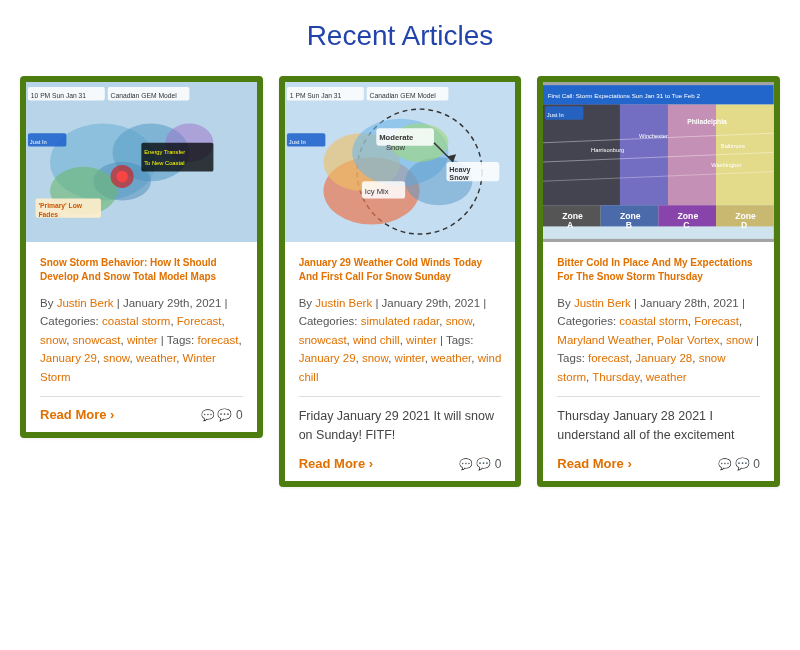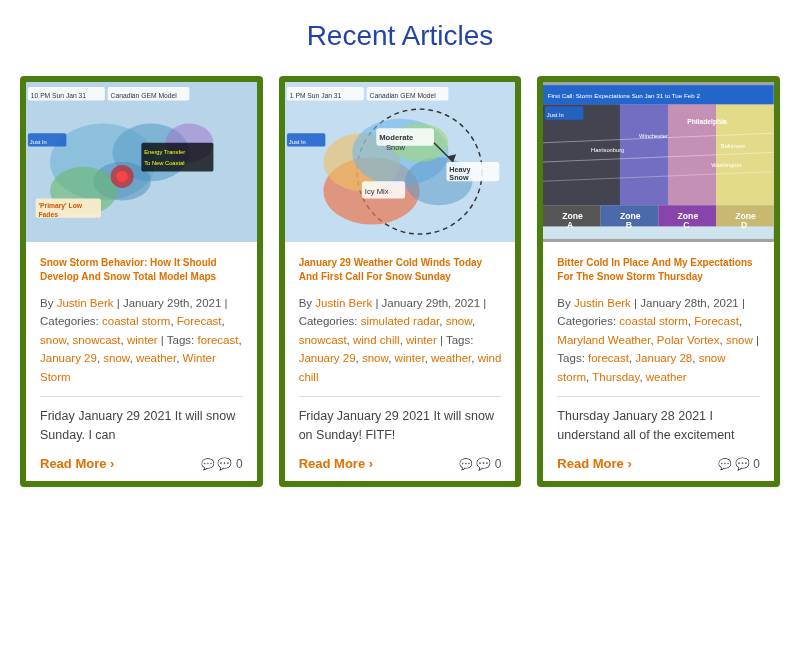--- a/index.html
+++ b/index.html
@@ -159,21 +159,20 @@
         <span class="meta-link">snow</span>,
         <span class="meta-link">snowcast</span>,
         <span class="meta-link">winter</span>
         | Tags: <span class="meta-link">forecast</span>,
         <span class="meta-link">January 29</span>,
         <span class="meta-link">snow</span>,
         <span class="meta-link">weather</span>,
         <span class="meta-link">Winter Storm</span>
       </div>
       <hr class="article-divider">
-      <div class="article-excerpt">Friday January 29 2021 It will snow Sunday. I can</div>
       <div class="article-footer">
         <a class="read-more" href="#">Read More</a>
         <span class="comment-count">💬 0</span>
       </div>
     </div>
   </div>
 
   <div class="article-card">
     <div class="article-image map-card2">
       <svg viewBox="0 0 240 160" xmlns="http://www.w3.org/2000/svg">

